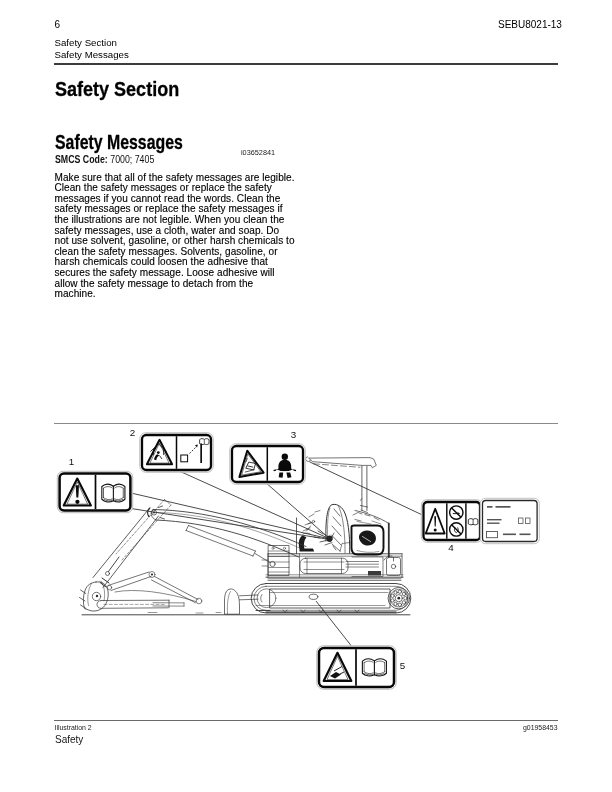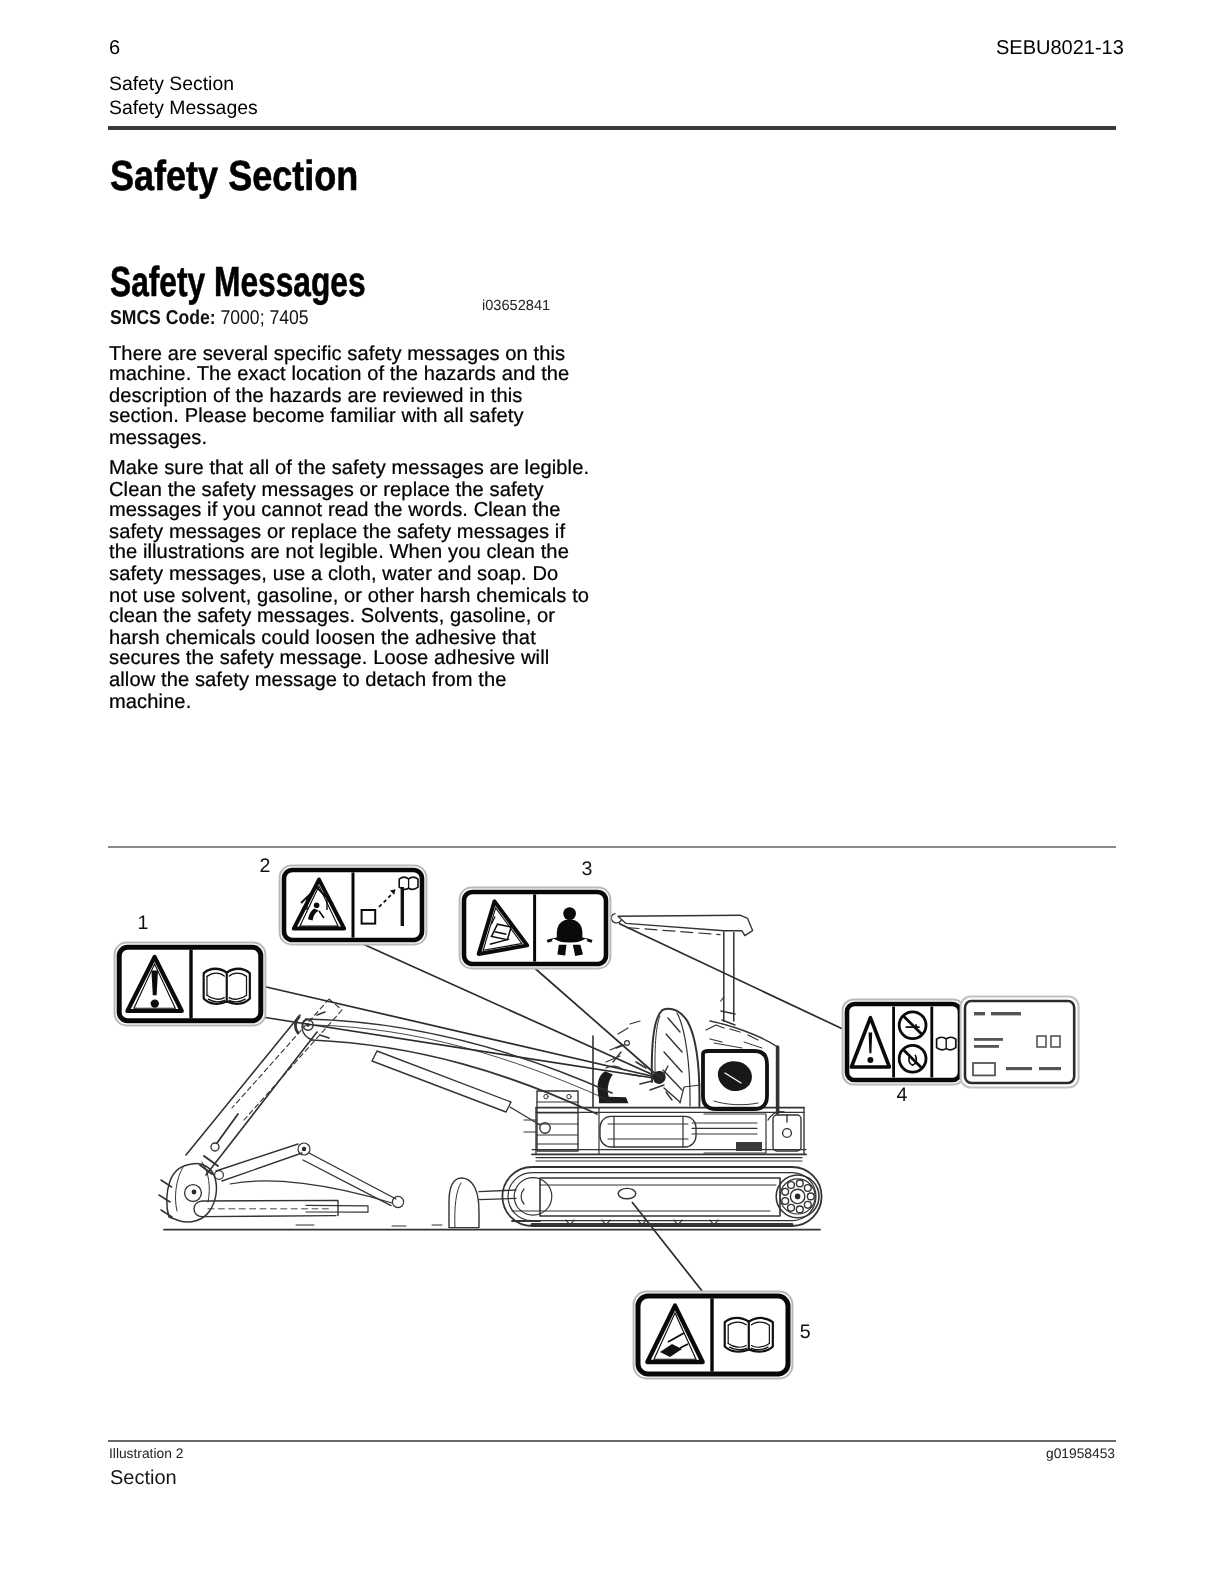--- a/index.html
+++ b/index.html
@@ -17,25 +17,20 @@
 <div class="abs t10" style="left:498px;top:20.2px;">SEBU8021-13</div>
 <div class="abs" style="left:54.5px;top:36.9px;font-size:9.7px;line-height:12.3px;color:#000;">Safety Section<br>Safety Messages</div>
 <div class="abs" style="left:54px;top:63.4px;width:504px;height:1.9px;background:#3c3c3c;"></div>
 
 <div class="abs" id="h1" style="left:54.5px;top:77.8px;font-size:21px;line-height:21px;font-weight:bold;color:#000;-webkit-text-stroke:0.3px #000;transform:scaleX(0.858);transform-origin:0 0;">Safety Section</div>
 <div class="abs" style="left:241px;top:116.6px;font-size:7.3px;line-height:7.3px;color:#222;margin-top:32px;">i03652841</div>
 <div class="abs" id="h2" style="left:54.5px;top:131px;font-size:21px;line-height:21px;font-weight:bold;color:#000;-webkit-text-stroke:0.3px #000;transform:scaleX(0.755);transform-origin:0 0;">Safety Messages</div>
 <div class="abs" style="left:54.5px;top:154.6px;font-size:10px;line-height:10px;color:#111;transform:scaleX(0.88);transform-origin:0 0;"><b>SMCS Code:</b> 7000; 7405</div>
 
 <div class="body-col" style="top:172.7px;">
-<p>There are several specific safety messages on this<br>
-machine. The exact location of the hazards and the<br>
-description of the hazards are reviewed in this<br>
-section. Please become familiar with all safety<br>
-messages.</p>
 <p>Make sure that all of the safety messages are legible.<br>
 Clean the safety messages or replace the safety<br>
 messages if you cannot read the words. Clean the<br>
 safety messages or replace the safety messages if<br>
 the illustrations are not legible. When you clean the<br>
 safety messages, use a cloth, water and soap. Do<br>
 not use solvent, gasoline, or other harsh chemicals to<br>
 clean the safety messages. Solvents, gasoline, or<br>
 harsh chemicals could loosen the adhesive that<br>
 secures the safety message. Loose adhesive will<br>
@@ -290,13 +285,13 @@
       <text x="132.5" y="436">2</text>
       <text x="293.5" y="437.5">3</text>
       <text x="451" y="550.5">4</text>
       <text x="402.6" y="669">5</text>
     </g>
 </svg>
 
 <div class="abs" style="left:54px;top:720.2px;width:504px;height:0.8px;background:#6a6a6a;"></div>
 <div class="abs" style="left:54.5px;top:724.7px;font-size:6.9px;line-height:6.9px;color:#222;">Illustration 2</div>
 <div class="abs" style="left:523px;top:724.7px;font-size:6.9px;line-height:6.9px;color:#222;">g01958453</div>
-<div class="abs" style="left:55px;top:735px;font-size:10px;line-height:10px;color:#161616;">Section</div>
+<div class="abs" style="left:55px;top:735px;font-size:10px;line-height:10px;color:#161616;">Safety</div>
 
 </body></html>

